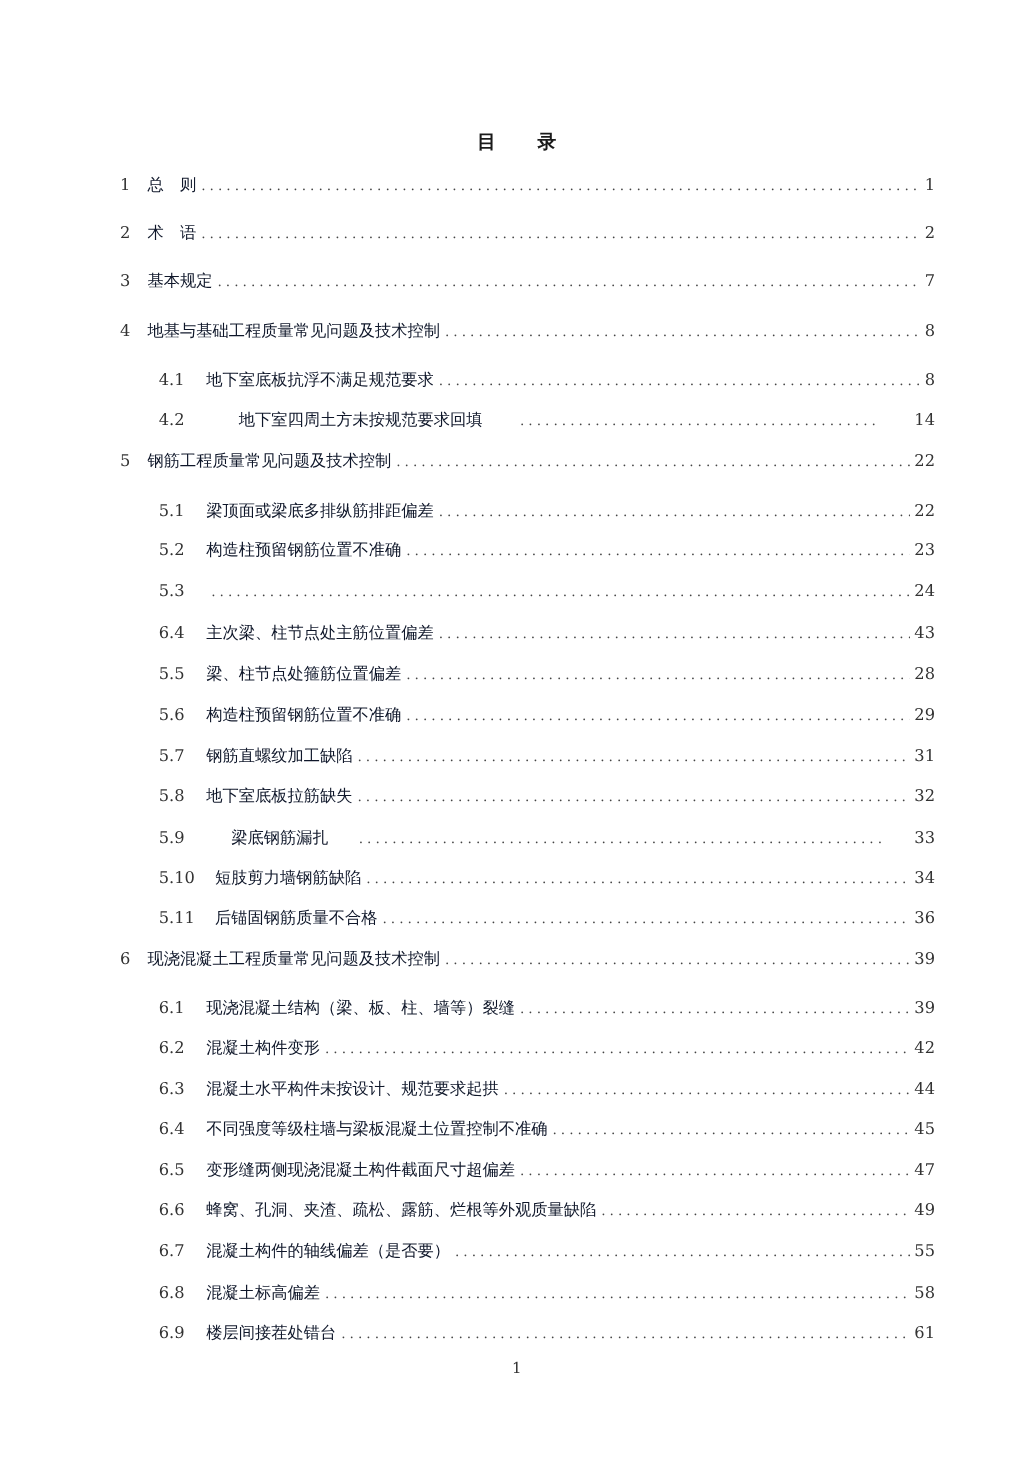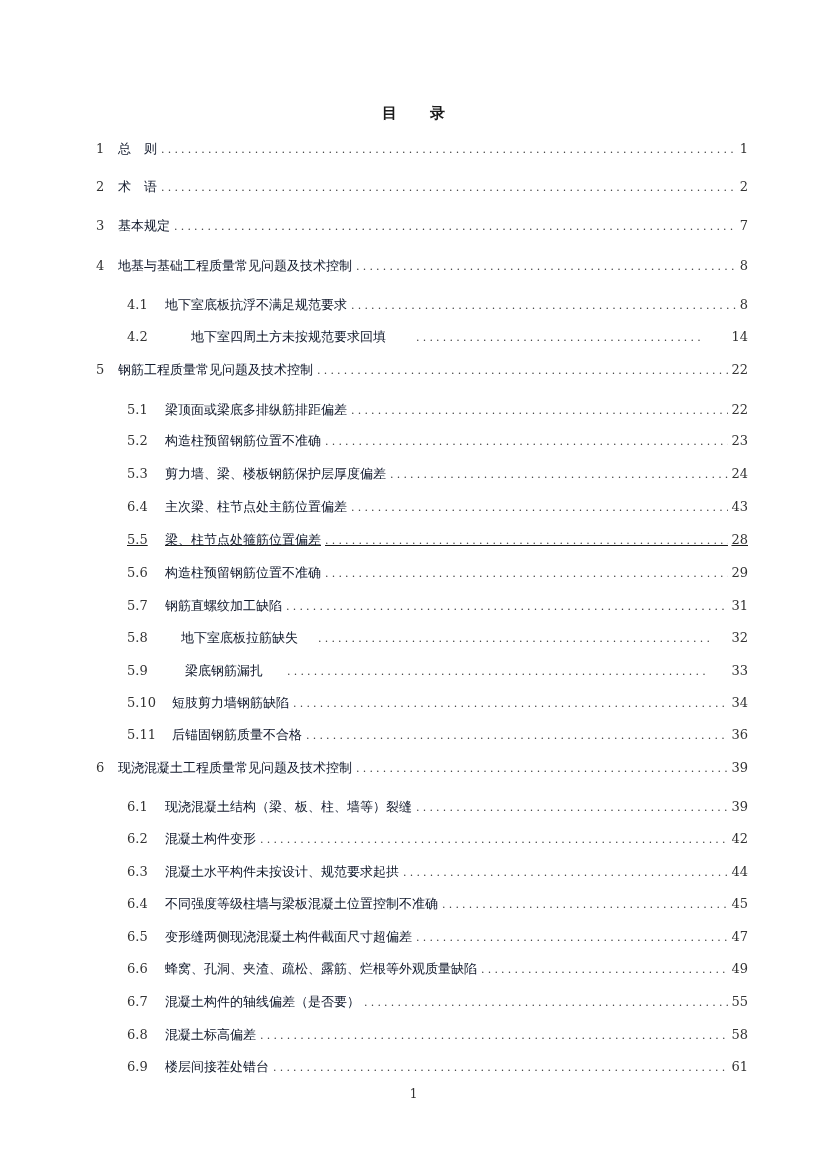--- a/index.html
+++ b/index.html
@@ -130,49 +130,48 @@
         <span class="toc-page">22</span>
       </div>
       <div class="toc-row level2" style="top: 431px;">
         <span class="toc-num">5.2</span>
         <span class="toc-text">构造柱预留钢筋位置不准确</span>
         <span class="toc-leader"></span>
         <span class="toc-page">23</span>
       </div>
       <div class="toc-row level2" style="top: 464px;">
         <span class="toc-num">5.3</span>
-        <span class="toc-text">剪力墙、梁、楼板钢筋保护层厚度偏差</span>
         <span class="toc-leader"></span>
         <span class="toc-page">24</span>
       </div>
       <div class="toc-row level2" style="top: 497px;">
         <span class="toc-num">6.4</span>
         <span class="toc-text">主次梁、柱节点处主筋位置偏差</span>
         <span class="toc-leader"></span>
         <span class="toc-page">43</span>
       </div>
-      <div class="toc-row level2" style="top: 530px; text-decoration: underline;">
+      <div class="toc-row level2" style="top: 530px;">
         <span class="toc-num">5.5</span>
         <span class="toc-text">梁、柱节点处箍筋位置偏差</span>
         <span class="toc-leader"></span>
         <span class="toc-page">28</span>
       </div>
       <div class="toc-row level2" style="top: 563px; justify-content: center;">
         <span class="toc-num">5.6</span>
         <span class="toc-text">构造柱预留钢筋位置不准确</span>
         <span class="toc-leader"></span>
         <span class="toc-page">29</span>
       </div>
       <div class="toc-row level2" style="top: 596px;">
         <span class="toc-num">5.7</span>
         <span class="toc-text">钢筋直螺纹加工缺陷</span>
         <span class="toc-leader"></span>
         <span class="toc-page">31</span>
       </div>
-      <div class="toc-row level2" style="top: 628px; gap: 16px;">
+      <div class="toc-row level2" style="top: 628px;">
         <span class="toc-num">5.8</span>
         <span class="toc-text">地下室底板拉筋缺失</span>
         <span class="toc-leader"></span>
         <span class="toc-page">32</span>
       </div>
       <div class="toc-row level2" style="top: 661px; gap: 20px;">
         <span class="toc-num">5.9</span>
         <span class="toc-text">梁底钢筋漏扎</span>
         <span class="toc-leader"></span>
         <span class="toc-page">33</span>

